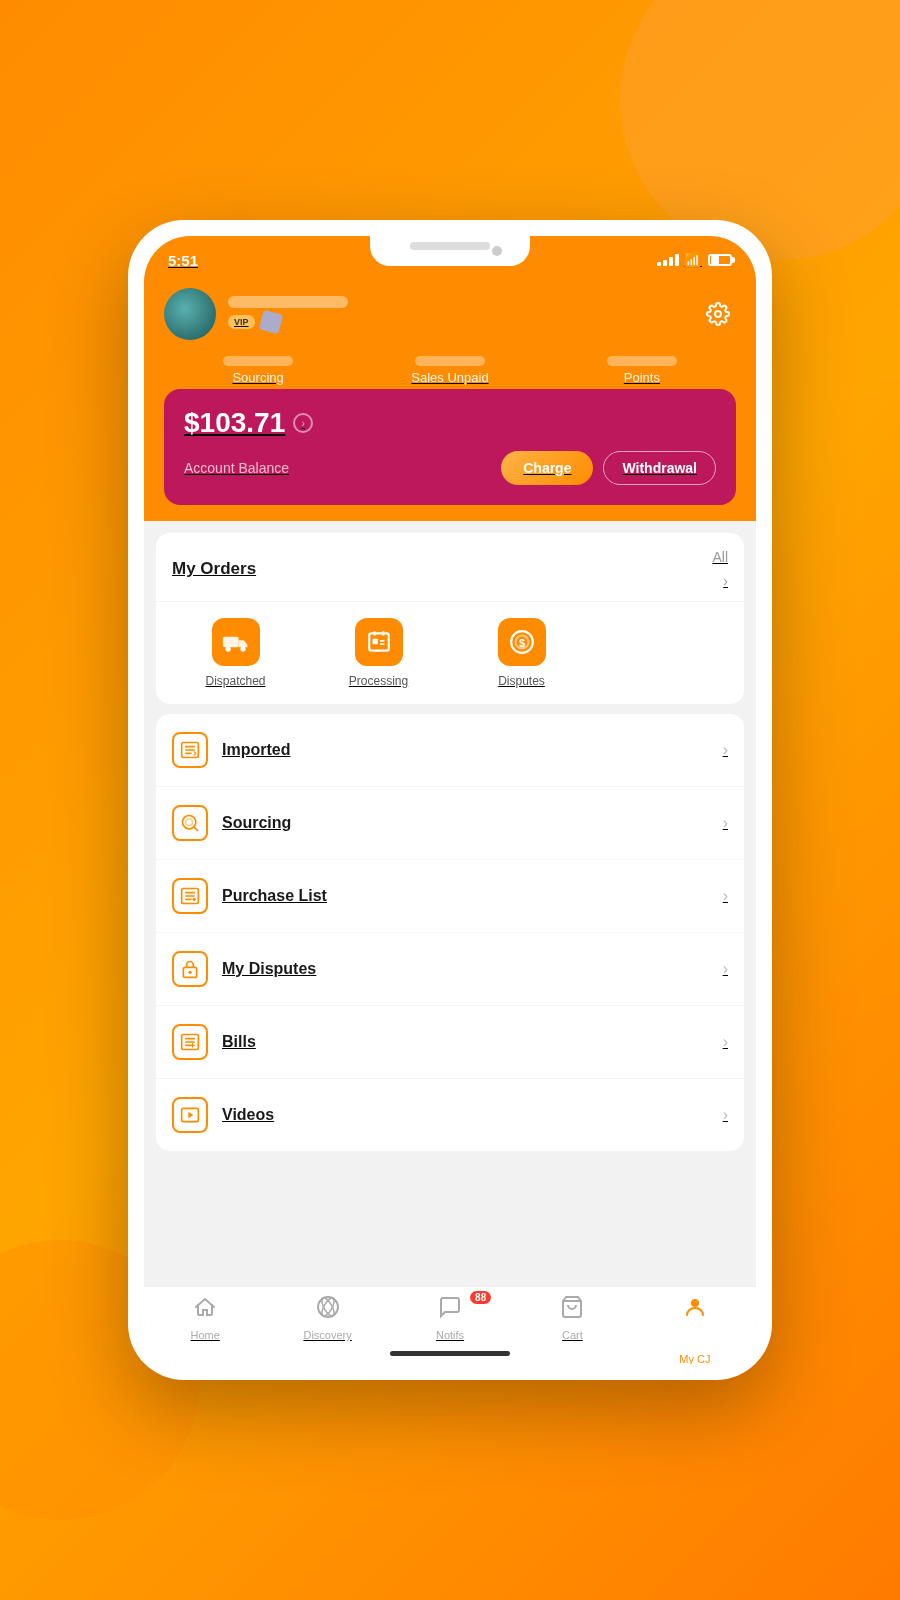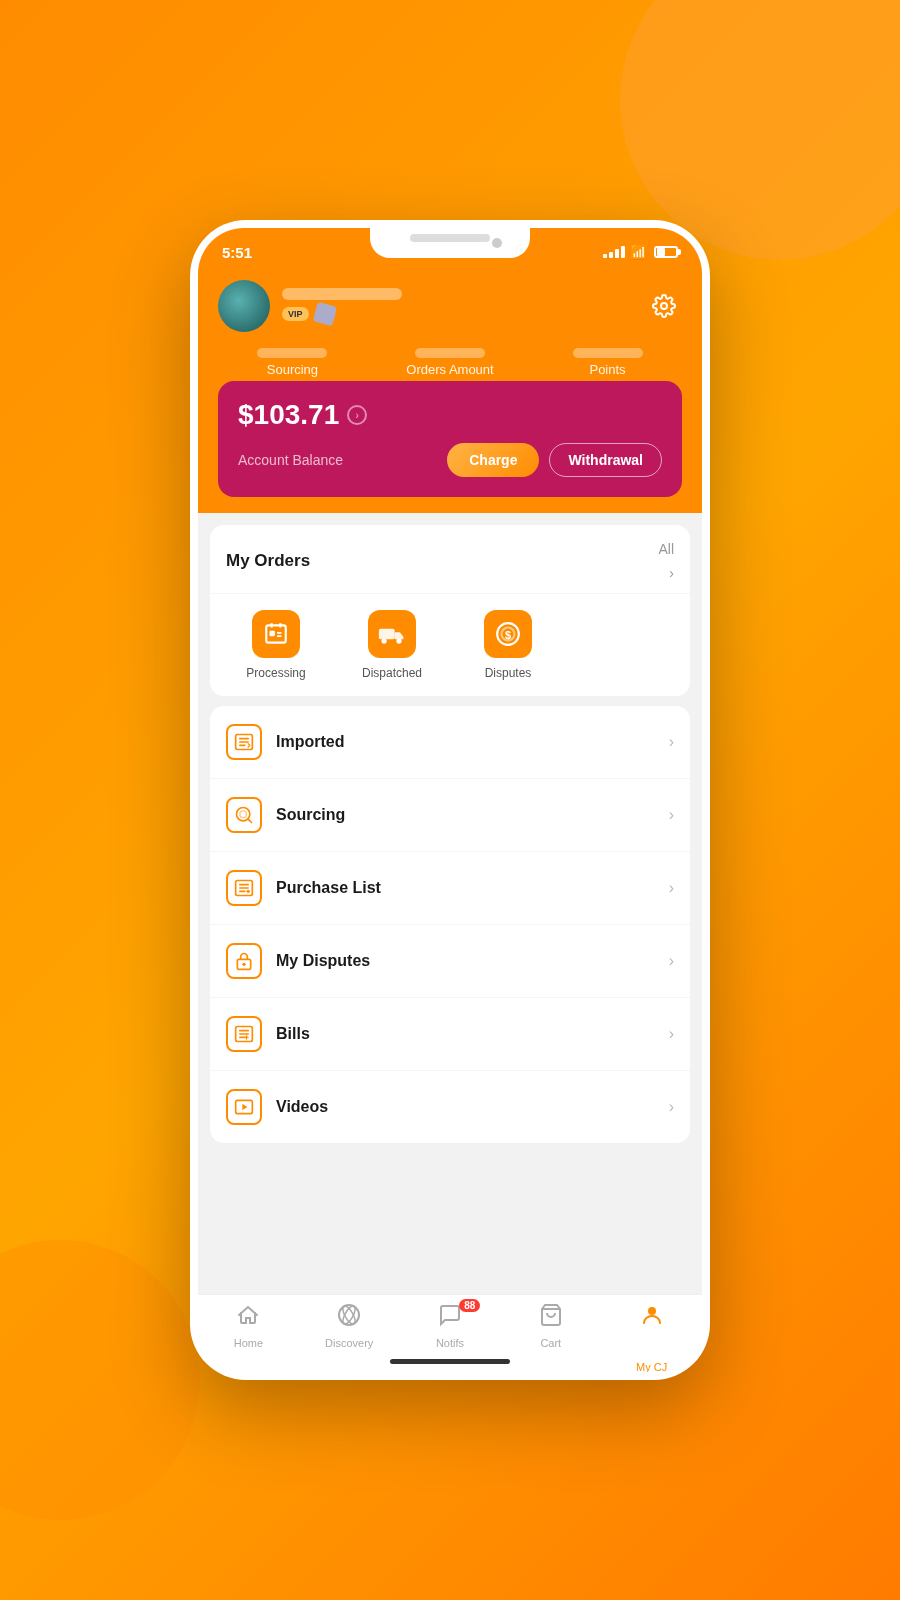--- a/index.html
+++ b/index.html
@@ -26,27 +26,28 @@
     .bg-blob2 {
       position: absolute;
       bottom: 80px;
       left: -80px;
       width: 280px;
       height: 280px;
       background: rgba(255,140,0,0.4);
       border-radius: 50%;
     }
     .phone-outer {
-      width: 520px;
+      width: 644px;
       height: 1160px;
       background: white;
       border-radius: 56px;
-      padding: 8px;
+      padding: 16px;
       box-shadow: 0 30px 80px rgba(0,0,0,0.3);
       position: relative;
+      text-decoration: underline;
     }
     .phone-inner {
       width: 100%;
       height: 100%;
       background: #f2f2f2;
       border-radius: 46px;
       overflow: hidden;
       position: relative;
       display: flex;
       flex-direction: column;
@@ -519,21 +520,21 @@
         </div>
       </div>
 
       <div class="stats-row">
         <div class="stat-item">
           <div class="stat-value"></div>
           <span class="stat-label">Sourcing</span>
         </div>
         <div class="stat-item">
           <div class="stat-value"></div>
-          <span class="stat-label">Orders Amount</span>
+          <span class="stat-label">Sales Unpaid</span>
         </div>
         <div class="stat-item">
           <div class="stat-value"></div>
           <span class="stat-label">Points</span>
         </div>
       </div>
 
       <div class="balance-card">
         <div class="balance-amount-row">
           <span class="balance-amount">$103.71</span>
@@ -553,41 +554,41 @@
 
       <div class="white-card">
         <div class="orders-header">
           <span class="orders-title">My Orders</span>
           <div class="orders-all">
             <span>All</span>
             <span>›</span>
           </div>
         </div>
         <div class="orders-grid">
+          <div class="order-item">
+            <div class="order-icon-wrap">
+              <svg width="28" height="22" viewBox="0 0 32 24" fill="none">
+                <rect x="1" y="6" width="18" height="12" rx="2" fill="white" opacity="0.9"></rect>
+                <path d="M19 10h6l4 5v3h-10V10z" fill="white" opacity="0.9"></path>
+                <circle cx="7" cy="20" r="3" fill="white"></circle>
+                <circle cx="24" cy="20" r="3" fill="white"></circle>
+              </svg>
+            </div>
+            <span class="order-label">Dispatched</span>
+          </div>
           <div class="order-item">
             <div class="order-icon-wrap">
               <svg width="26" height="26" viewBox="0 0 24 24" fill="none">
                 <rect x="3" y="4" width="18" height="16" rx="2" stroke="white" stroke-width="2"></rect>
                 <path d="M8 2v4M16 2v4" stroke="white" stroke-width="2"></path>
                 <rect x="6" y="9" width="5" height="5" rx="1" fill="white"></rect>
                 <path d="M13 11h4M13 14h4" stroke="white" stroke-width="1.5"></path>
               </svg>
             </div>
             <span class="order-label">Processing</span>
-          </div>
-          <div class="order-item">
-            <div class="order-icon-wrap">
-              <svg width="28" height="22" viewBox="0 0 32 24" fill="none">
-                <rect x="1" y="6" width="18" height="12" rx="2" fill="white" opacity="0.9"></rect>
-                <path d="M19 10h6l4 5v3h-10V10z" fill="white" opacity="0.9"></path>
-                <circle cx="7" cy="20" r="3" fill="white"></circle>
-                <circle cx="24" cy="20" r="3" fill="white"></circle>
-              </svg>
-            </div>
-            <span class="order-label">Dispatched</span>
           </div>
           <div class="order-item">
             <div class="order-icon-wrap">
               <svg width="26" height="26" viewBox="0 0 24 24" fill="none">
                 <circle cx="12" cy="12" r="10" stroke="white" stroke-width="2"></circle>
                 <circle cx="12" cy="12" r="6" stroke="white" stroke-width="2" opacity="0.5"></circle>
                 <text x="12" y="17" text-anchor="middle" fill="white" font-size="10" font-weight="bold">$</text>
               </svg>
             </div>
             <span class="order-label">Disputes</span>

